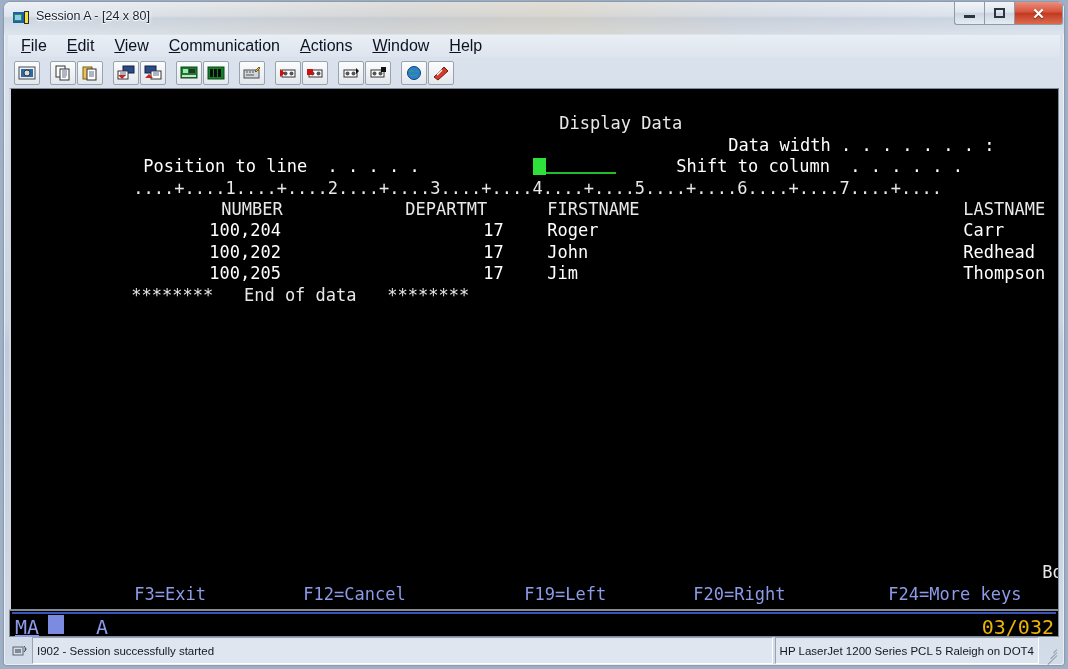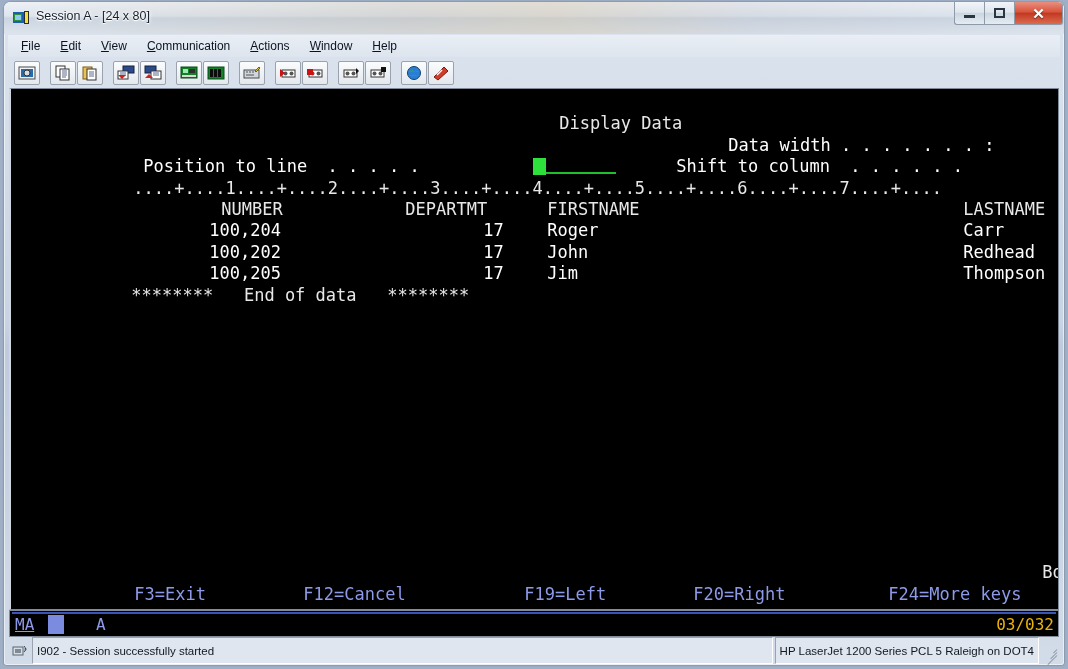--- a/index.html
+++ b/index.html
@@ -110,21 +110,21 @@
     left: 4px; top: 33px;
     width: 1052px;
     height: 22px;
     display: flex;
     align-items: center;
     padding-left: 13px;
     box-sizing: border-box;
     background: linear-gradient(to bottom, rgba(255,255,255,0.42), rgba(255,255,255,0.10));
   }
   .menu-item {
-    font-size: 12px;
+    font-size: 16px;
     color: #0b1320;
     margin-right: 20px;
     white-space: nowrap;
     cursor: default;
   }
   .menu-item .acc { text-decoration: underline; }
 
   
   .toolbar {
     position: absolute;
@@ -210,21 +210,21 @@
     position: absolute;
     left: 2px; top: 1px;
     width: 1044px;
     height: 2px;
     background: #3a55b5;
   }
   .oia-text {
     position: absolute;
     top: 4px;
     font-family: "DejaVu Sans Mono", "Liberation Mono", monospace;
-    font-size: 16px;
+    font-size: 20px;
     color: #8c9ae8;
     white-space: pre;
   }
   .oia-ma { left: 5px; }
   .oia-ma u { text-decoration: underline; }
   .oia-cursorbox {
     position: absolute;
     left: 38px; top: 4px;
     width: 16px; height: 19px;
     background: #7b8ce0;

